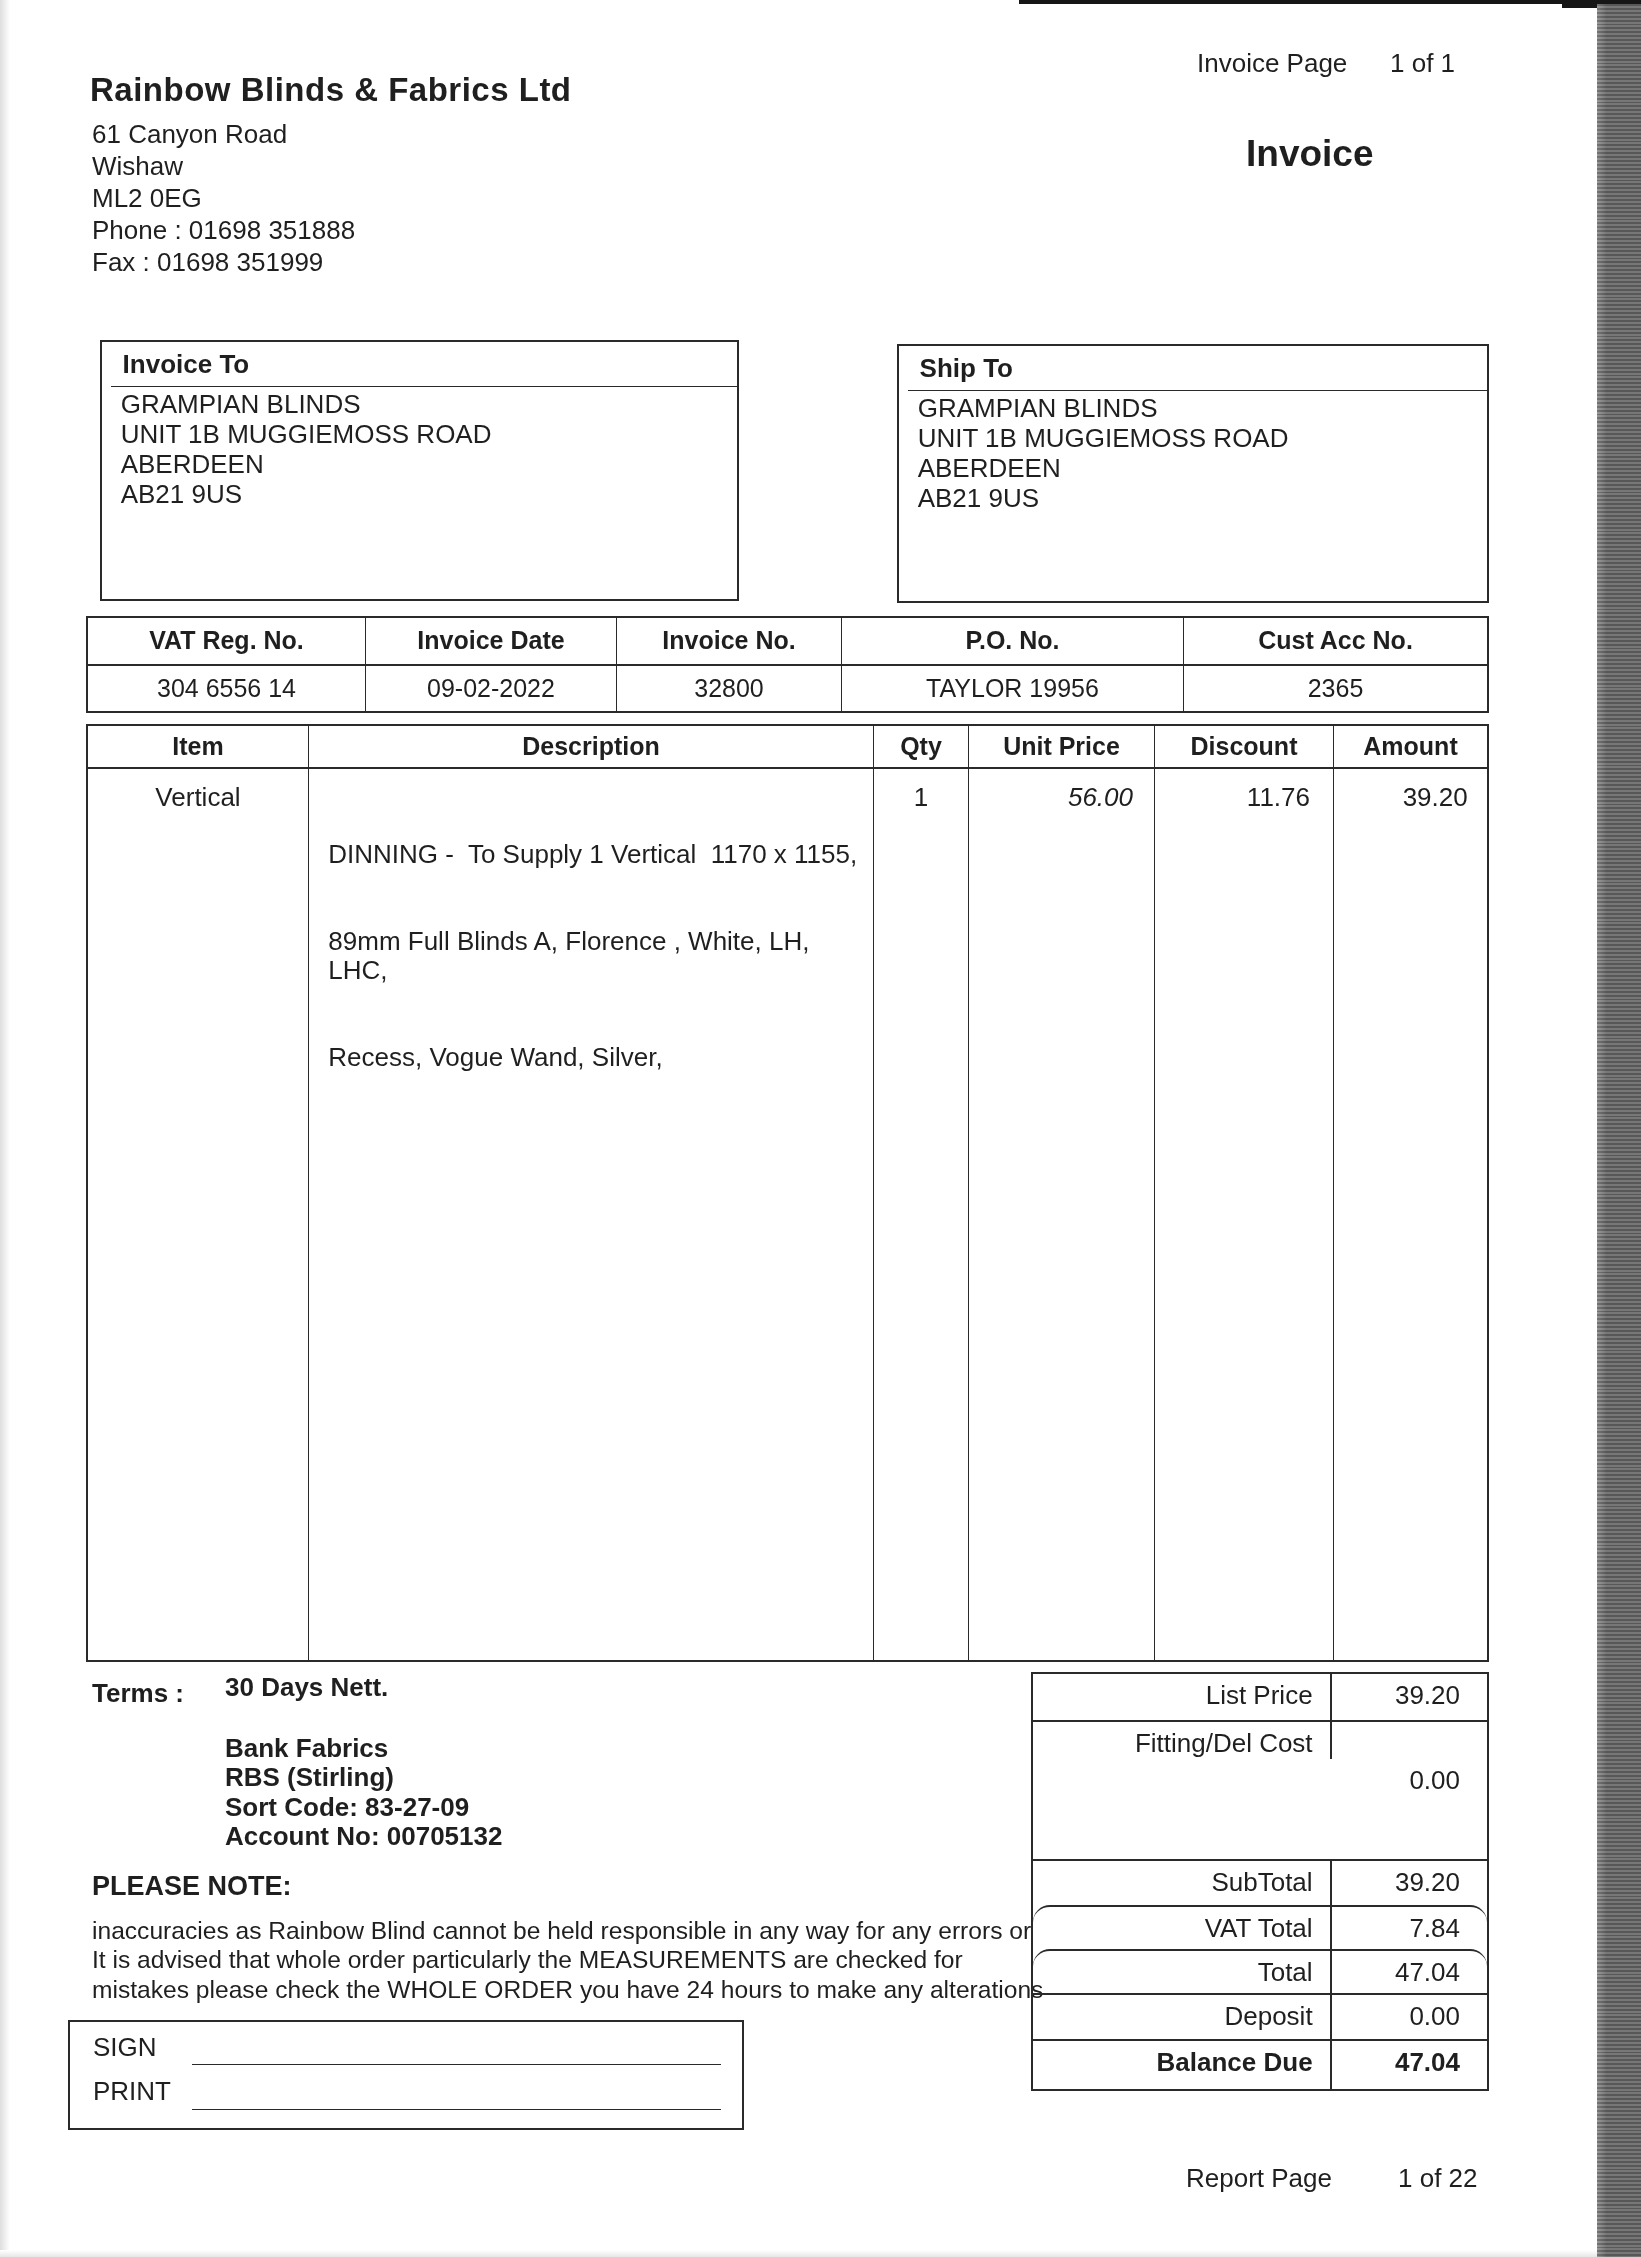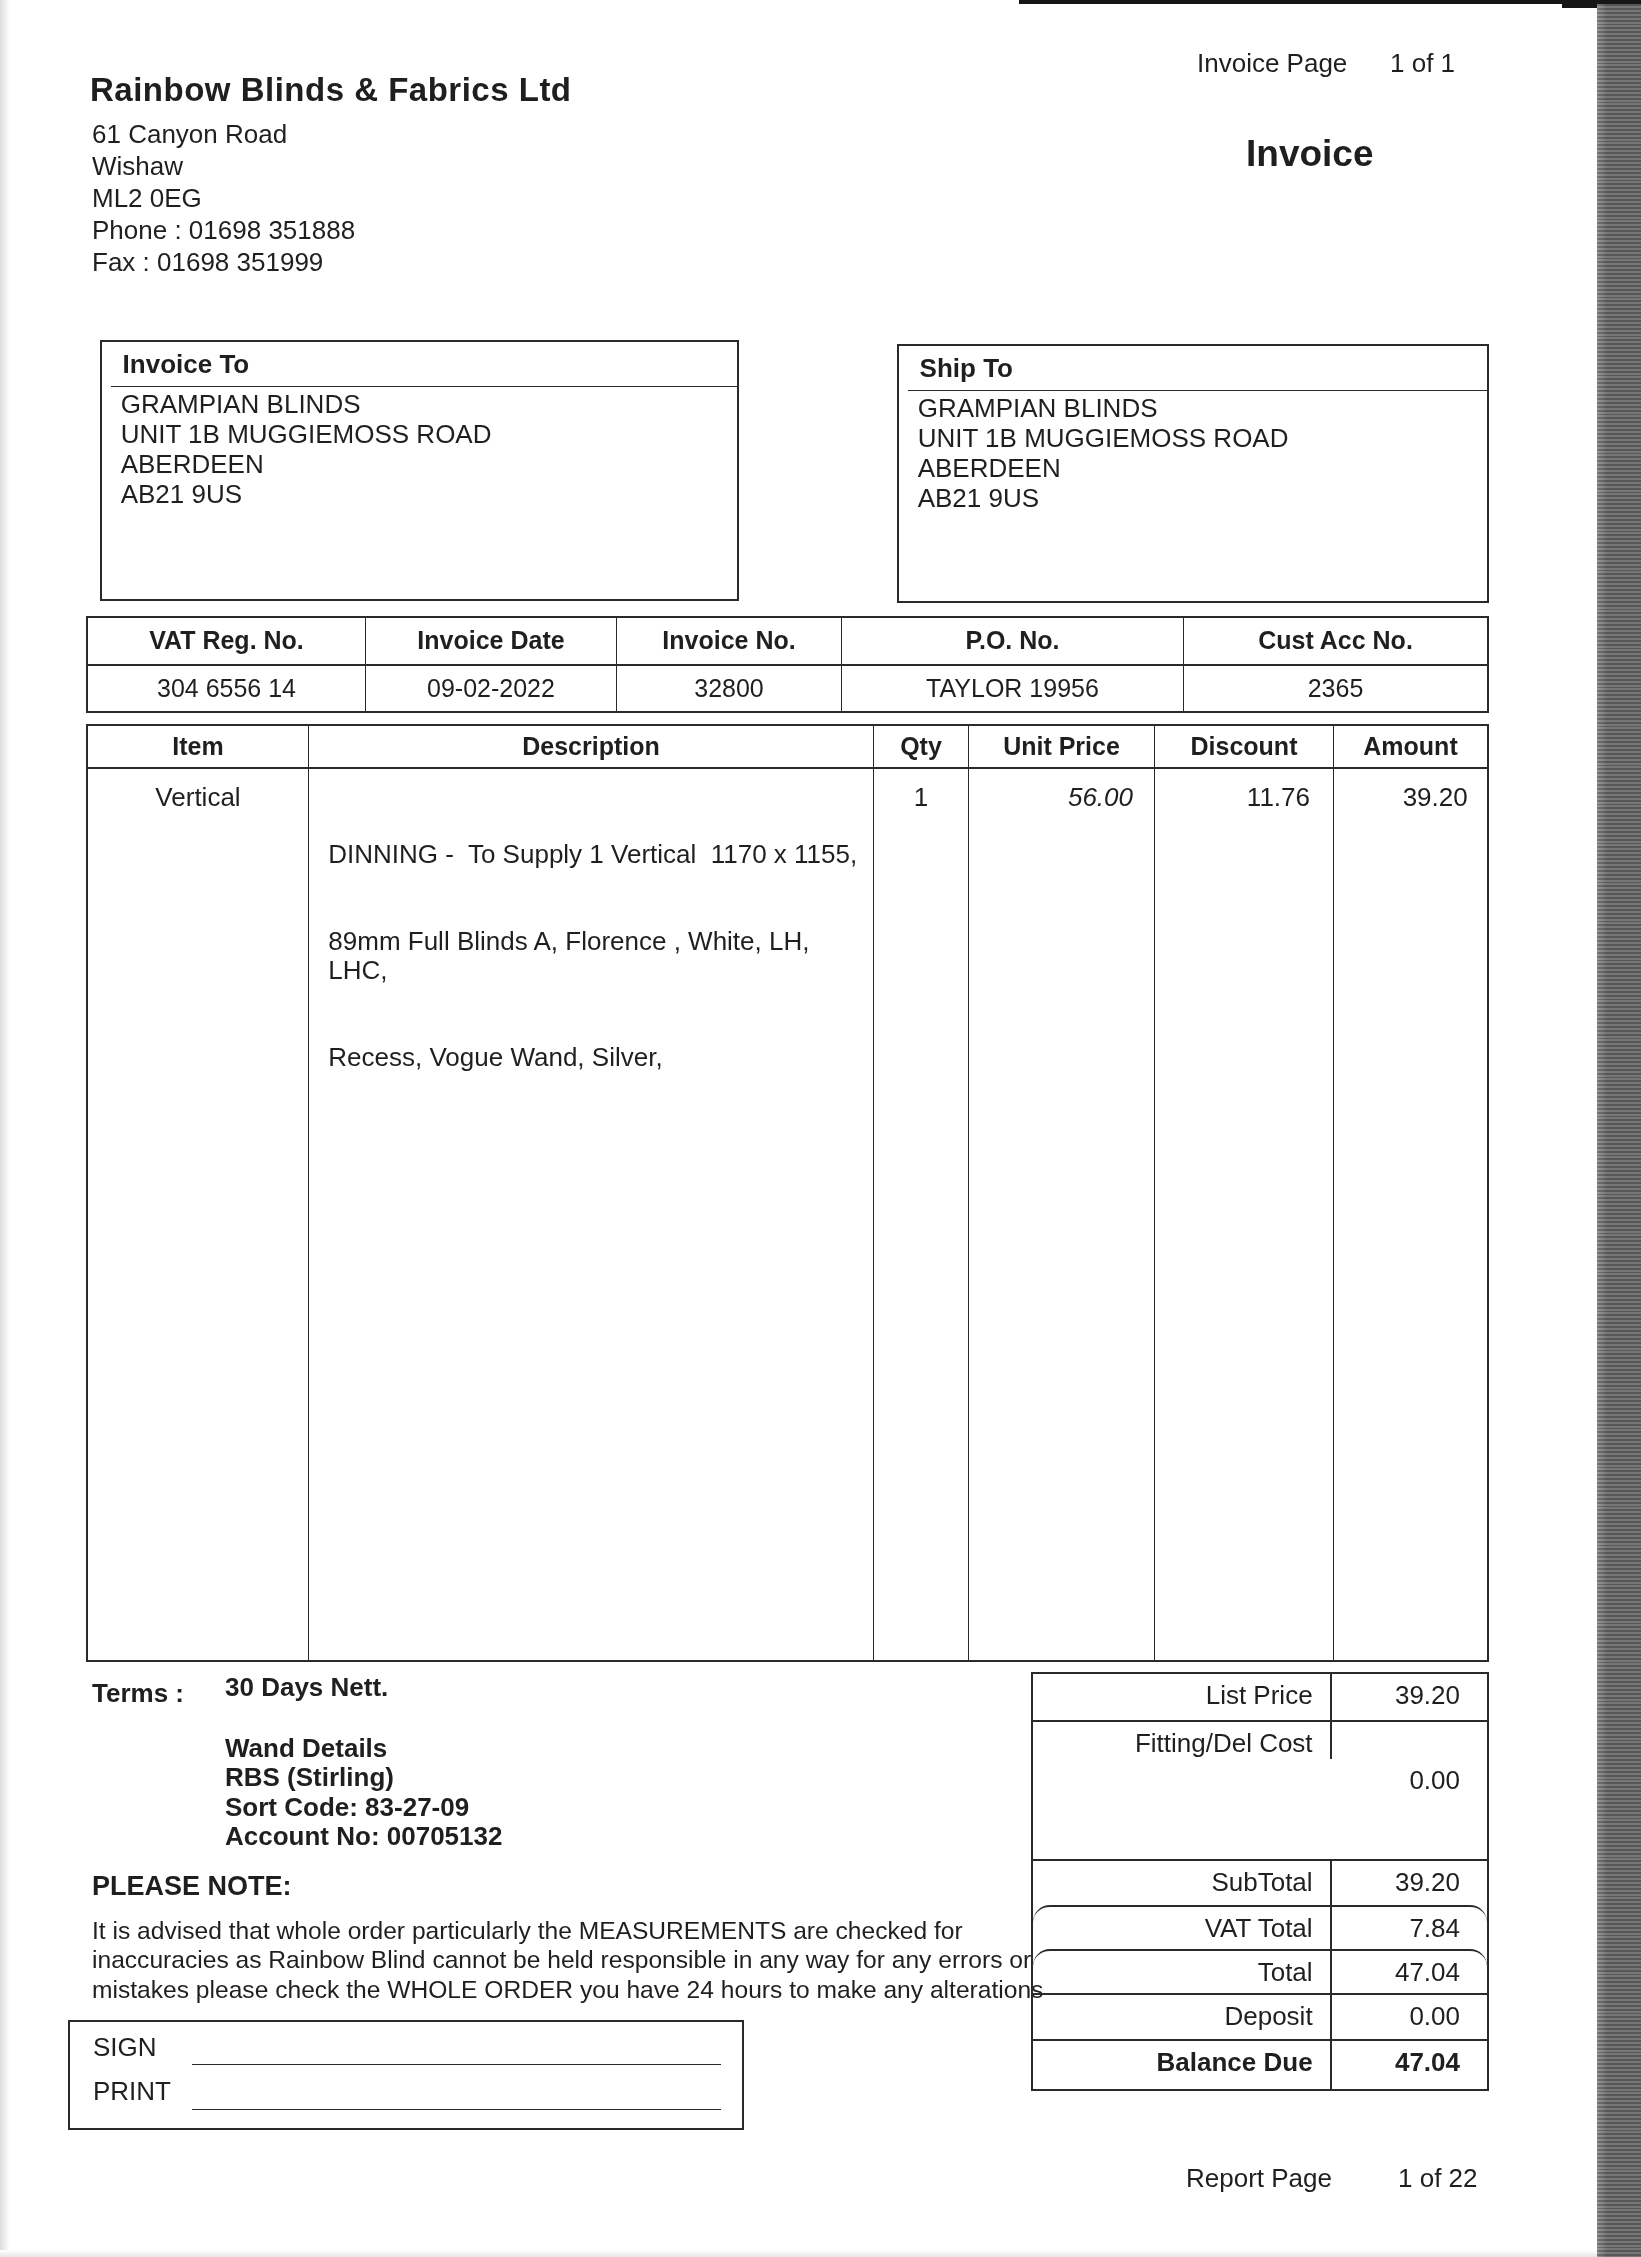--- a/index.html
+++ b/index.html
@@ -170,29 +170,29 @@
       <div class="c-qty col-border cell center">1</div>
       <div class="c-unit col-border cell right-unit">56.00</div>
       <div class="c-disc col-border cell right-disc">11.76</div>
       <div class="c-amt cell right-amt">39.20</div>
     </div>
   </div>
 
   <div class="abs terms-label">Terms :</div>
   <div class="abs terms-value">30 Days Nett.</div>
   <div class="abs bank-lines">
-    <div>Wand Details</div>
+    <div>Bank Fabrics</div>
     <div>RBS (Stirling)</div>
     <div>Sort Code: 83-27-09</div>
     <div>Account No: 00705132</div>
   </div>
   <div class="abs note-heading">PLEASE NOTE:</div>
   <div class="abs note-lines">
+    <div>inaccuracies as Rainbow Blind cannot be held responsible in any way for any errors or</div>
     <div>It is advised that whole order particularly the MEASUREMENTS are checked for</div>
-    <div>inaccuracies as Rainbow Blind cannot be held responsible in any way for any errors or</div>
     <div>mistakes please check the WHOLE ORDER you have 24 hours to make any alterations</div>
   </div>
 
   <div class="abs totals-box">
     <div class="tot-row h-sm">
       <div class="tot-label">List Price</div>
       <div class="tot-value">39.20</div>
     </div>
     <div class="tot-row h-lg">
       <div class="tot-label">Fitting/Del Cost</div>

